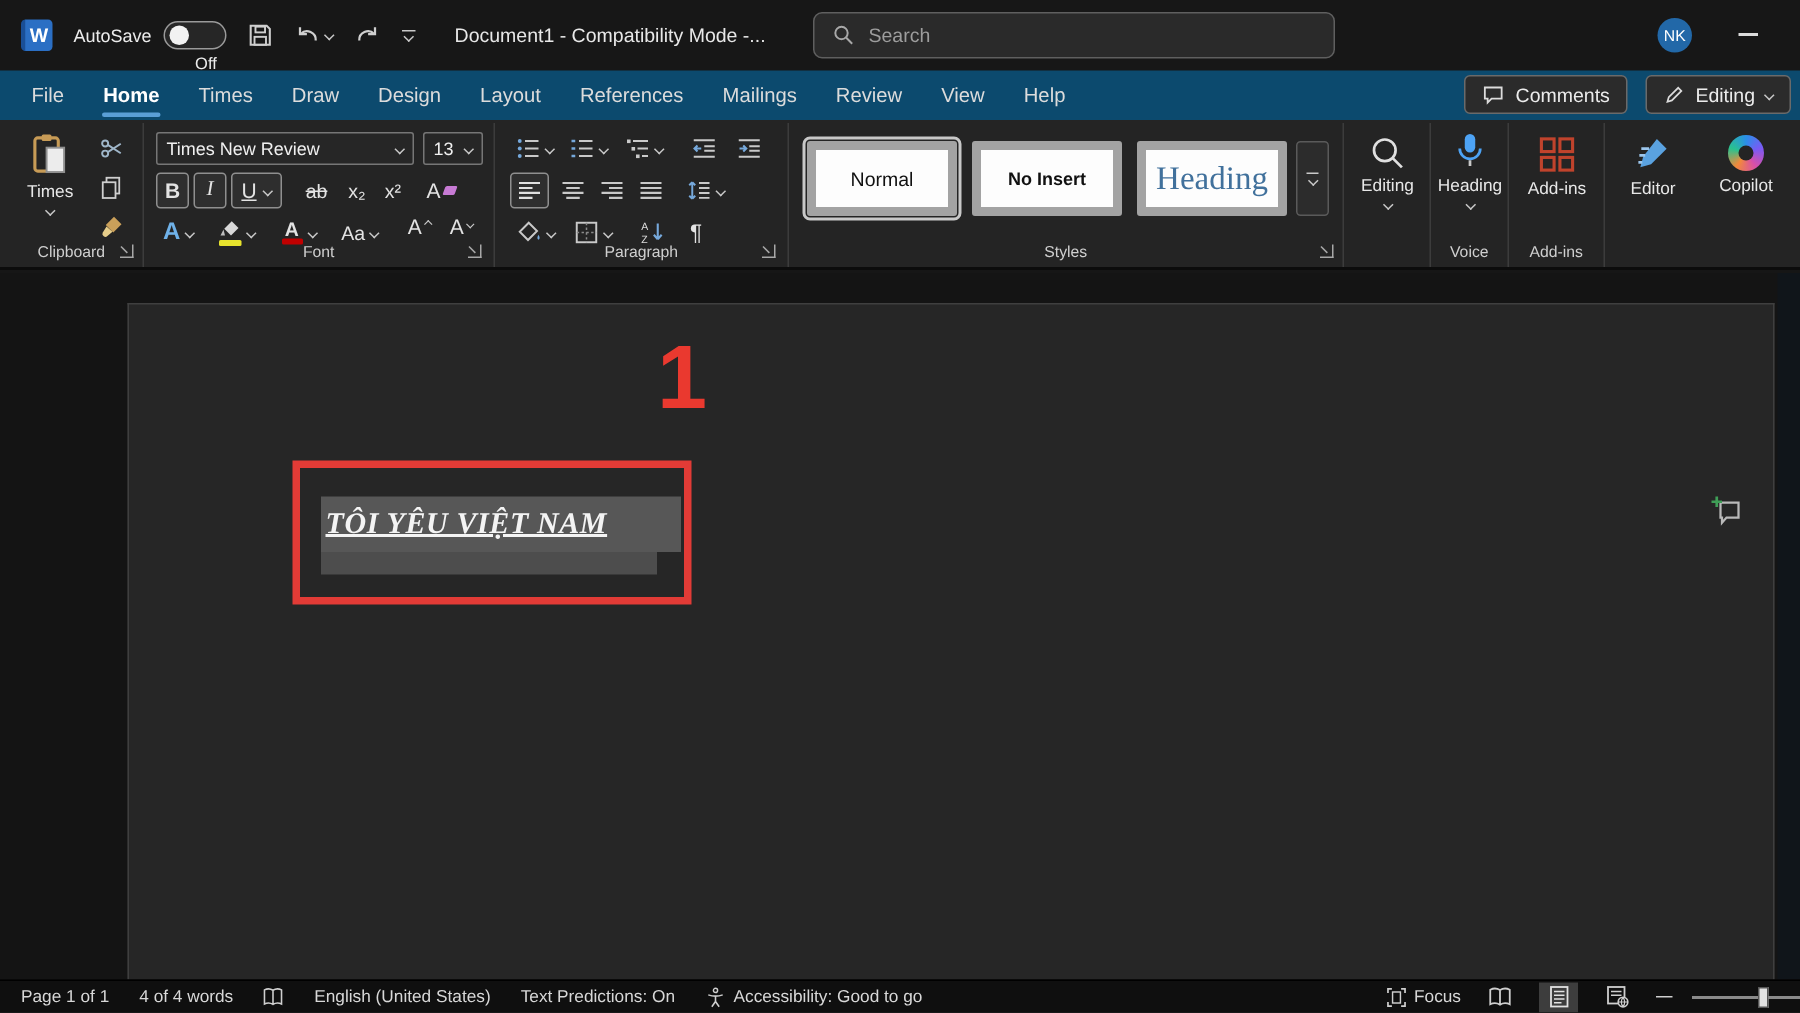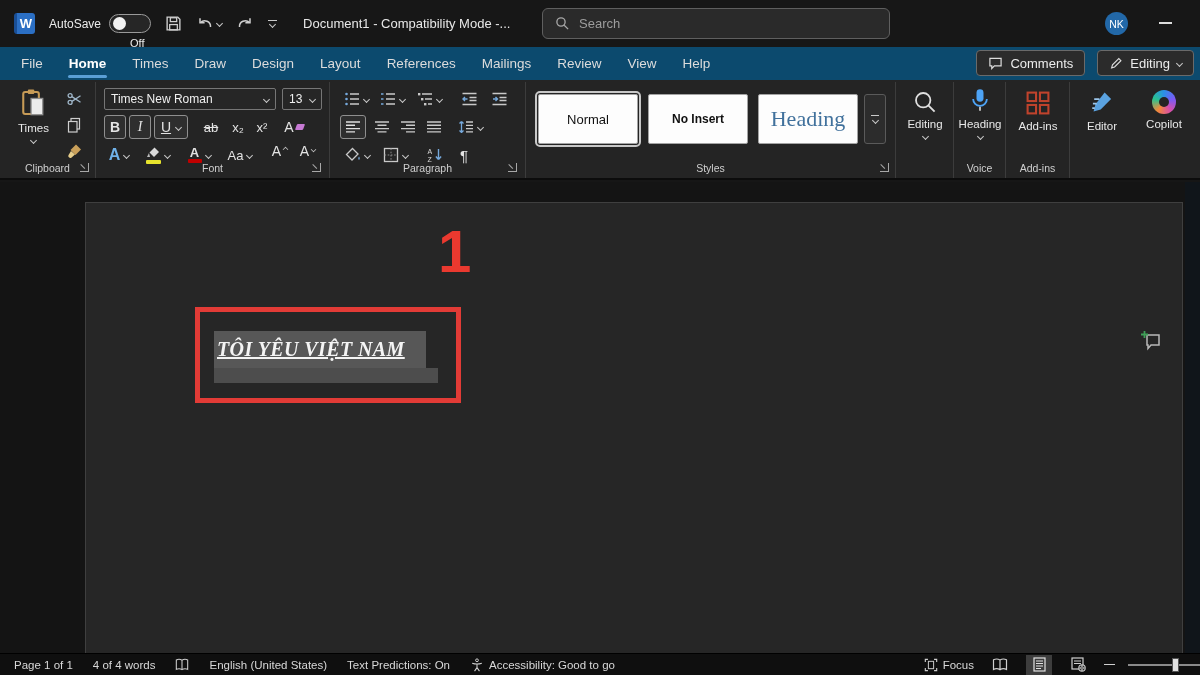--- a/index.html
+++ b/index.html
@@ -37,31 +37,31 @@
   .pill-btn { height:26px; border:1px solid #6a6a6a; border-radius:4px; background:#2b2b2b; color:#ececec; font-size:13px; display:flex; align-items:center; gap:7px; padding:0 11px; }
 
   
   .ribbon { position:absolute; left:0; top:80px; width:1200px; height:100px; background:#242424; border-bottom:2px solid #0c0c0c; }
   .rgroup { position:absolute; top:2px; height:96px; border-right:1px solid #3c3c3c; }
   .glabel { position:absolute; bottom:4px; width:100%; text-align:center; font-size:10.5px; color:#cfcfcf; }
   .rbtn { position:absolute; display:flex; align-items:center; justify-content:center; border-radius:3px; color:#e3e3e3; }
   .boxed { border:1px solid #8f8f8f; background:#2e2e2e; }
   .combo { position:absolute; height:22px; background:#262626; border:1px solid #767676; border-radius:2px; display:flex; align-items:center; font-size:12px; color:#f0f0f0; padding:0 6px; justify-content:space-between; }
   .bigbtn { position:absolute; display:flex; flex-direction:column; align-items:center; color:#e8e8e8; font-size:11.5px; gap:4px; }
-  .stylecard { position:absolute; top:12px; width:100px; height:50px; background:#fdfdfd; border:1px solid #a3a3a3; border-radius:2px; display:flex; align-items:center; justify-content:center; color:#111; }
+  .stylecard { position:absolute; top:12px; width:100px; height:50px; background:#fdfdfd; border:6px solid #a3a3a3; border-radius:2px; display:flex; align-items:center; justify-content:center; color:#111; }
   .stylecard.sel { outline:2px solid #c8c8c8; outline-offset:1px; }
   .colorbar { display:block; height:4px; border-radius:1px; }
 
   
   .canvas { position:absolute; left:0; top:182px; width:1200px; height:471px; background:#141414; }
   .page { position:absolute; left:85px; top:20px; width:1098px; height:451px; background:#262626; border:1px solid #3f3f3f; border-bottom:none; }
   .rightstrip { position:absolute; right:0; top:0; width:15px; height:471px; background:#10151a; }
   .annot-num { position:absolute; left:352px; top:14px; font-size:60px; font-weight:800; color:#ea392f; font-family:"Liberation Sans",sans-serif; }
   .annot-box { position:absolute; left:109px; top:104px; width:266px; height:96px; border:5px solid #e23b36; }
-  .sel-line1 { position:absolute; left:128px; top:128px; width:212px; height:37px; background:#575757; display:flex; align-items:center; padding-left:3px; }
+  .sel-line1 { position:absolute; left:128px; top:128px; width:240px; height:37px; background:#575757; display:flex; align-items:center; padding-left:3px; }
   .sel-line1 span { font-family:"Liberation Serif", serif; font-weight:bold; font-style:italic; text-decoration:underline; text-decoration-thickness:2px; font-size:20px; color:#f4f4f4; letter-spacing:0.4px; white-space:nowrap; }
   .sel-line2 { position:absolute; left:128px; top:165px; width:224px; height:15px; background:#4d4d4d; }
   .new-comment { position:absolute; left:1053px; top:126px; }
 
   
   .statusbar { position:absolute; left:0; top:653px; width:1200px; height:22px; background:#0f0f0f; border-top:1px solid #000; display:flex; align-items:center; font-size:11.5px; color:#d8d8d8; }
   .sb-left { display:flex; align-items:center; gap:20px; padding-left:14px; }
   .sb-right { position:absolute; right:0; display:flex; align-items:center; gap:13px; height:22px; }
   .sb-item { display:flex; align-items:center; gap:5px; }
   .viewbtn { width:26px; height:20px; display:flex; align-items:center; justify-content:center; }
@@ -178,21 +178,21 @@
           <path d="M9.5 1.5 l5 5 -5.5 5.5 -5-5 z" fill="#caa05a"></path>
           <path d="M4.5 8 l-2.6 4.2 a2 2 0 0 0 3.2 2.2 L8.5 11.5" fill="#e6cd8a"></path>
         </svg>
     </div>
     <div class="glabel">Clipboard</div>
     <span class="launcher" style="left:80px;bottom:6px;"></span>
   </div>
 
   <div class="rgroup" style="left:96px;width:234px;">
     <div class="combo" style="left:8px;top:6px;width:172px;">
-      <span>Times New Roman</span>
+      <span>Times New Review</span>
       <span class="cv"></span>
     </div>
     <div class="combo" style="left:186px;top:6px;width:40px;">
       <span>13</span>
       <span class="cv"></span>
     </div>
 
     <div class="rbtn boxed" style="left:8px;top:33px;width:22px;height:24px;font-weight:bold;font-size:14px;">
       <span>B</span>
     </div>

